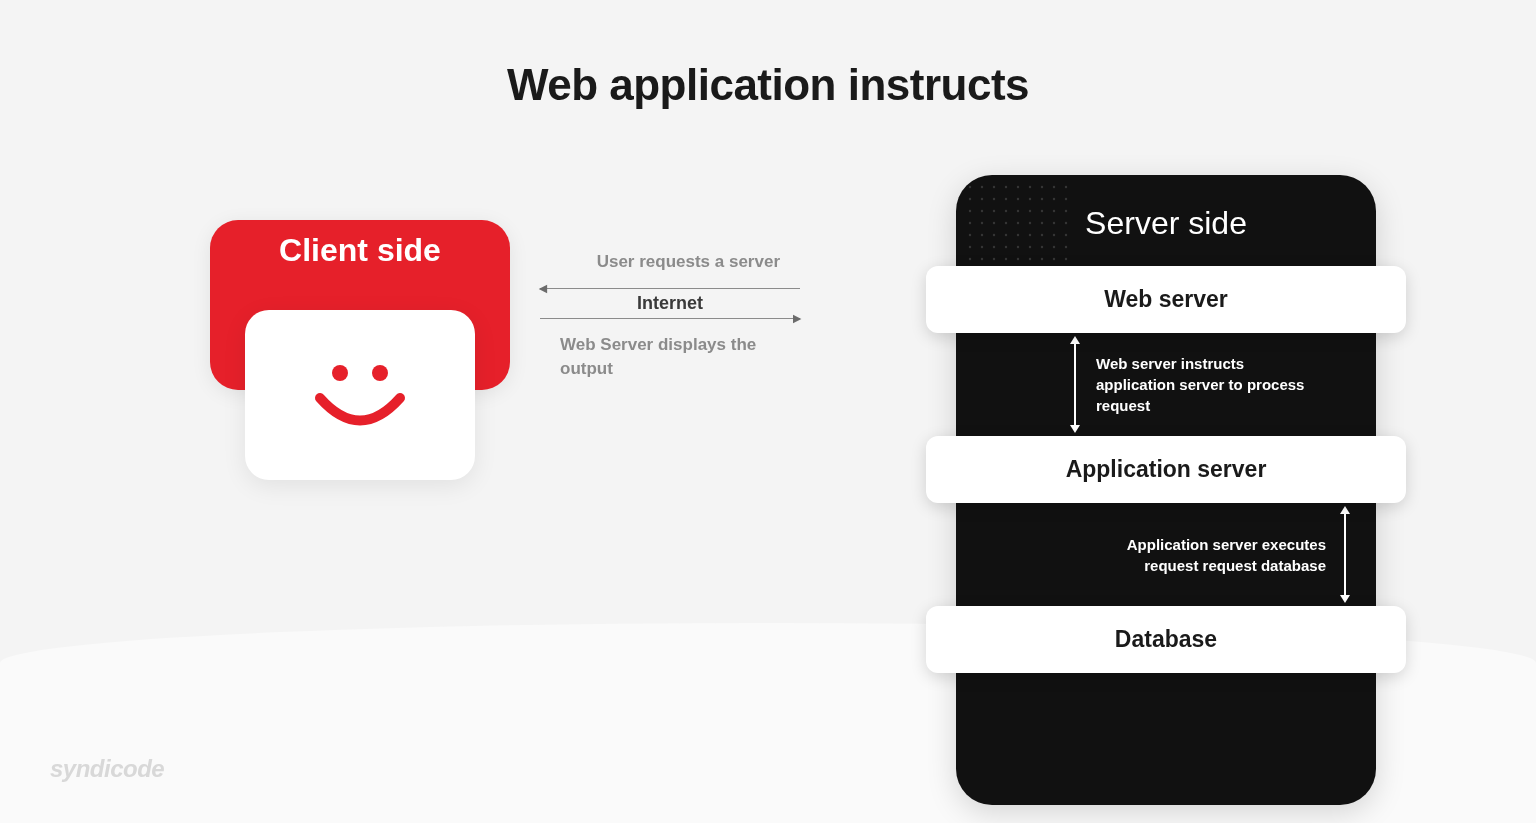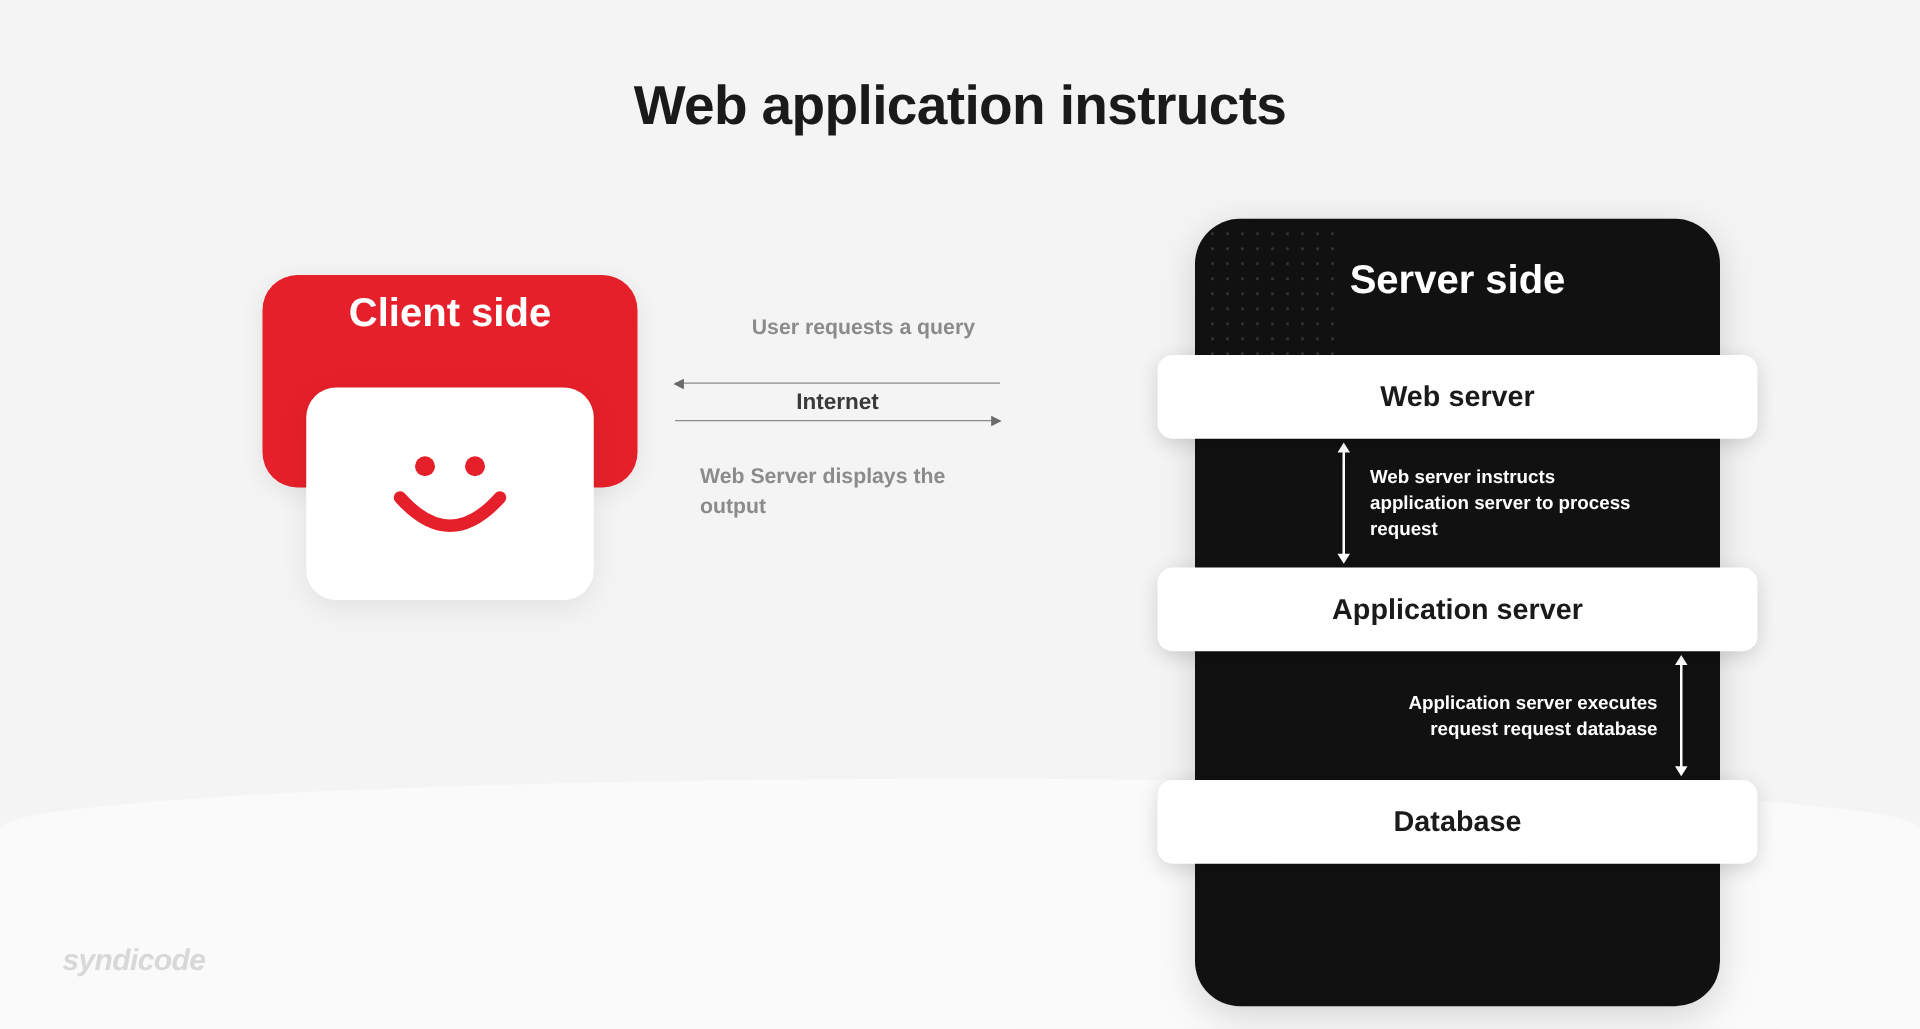--- a/index.html
+++ b/index.html
@@ -82,21 +82,21 @@
     }
     .mid-label {
       color: #8b8b8b;
       font-size: 17px;
       font-weight: 600;
       line-height: 1.4;
       text-align: right;
       padding-right: 20px;
     }
     .internet-block {
-      margin: 32px 0;
+      margin: 14px 0;
       position: relative;
     }
     .internet-text {
       color: #3a3a3a;
       font-size: 18px;
       font-weight: 700;
       display: block;
       margin: 4px 0;
     }
     .arrow-line {
@@ -131,23 +131,23 @@
       width: 420px;
       height: 630px;
       background: #111;
       border-radius: 36px;
       padding: 30px 0 20px 0;
       box-shadow: 0 8px 30px rgba(0,0,0,0.15);
     }
     .server-title {
       color: #fff;
       font-size: 32px;
-      font-weight: 700;
-      text-align: center;
-      margin-bottom: 42px;
+      font-weight: 400;
+      text-align: center;
+      margin-bottom: 24px;
     }
     .server-section {
       position: relative;
     }
     .white-bar {
       background: #fff;
       border-radius: 12px;
       margin: 0 -30px;
       width: calc(100% + 60px);
       padding: 20px 0;
@@ -245,21 +245,21 @@
       <svg viewBox="0 0 130 100">
         <circle cx="45" cy="30" r="8" fill="#e6202a"></circle>
         <circle cx="85" cy="30" r="8" fill="#e6202a"></circle>
         <path d="M 25 55 Q 65 100 105 55" stroke="#e6202a" stroke-width="10" fill="none" stroke-linecap="round"></path>
       </svg>
     </span>
   </div>
 </div>
 
 <div class="middle">
-  <div class="mid-label">User requests a query</div>
+  <div class="mid-label">User requests a server</div>
   <div class="internet-block">
     <div class="arrow-line arrow-left"></div>
     <span class="internet-text">Internet</span>
     <div class="arrow-line" style="position:relative;">
       <span style="position:absolute;right:-4px;top:50%;transform:translateY(-50%);font-size:14px;color:#6b6b6b;">►</span>
     </div>
   </div>
   <div class="mid-label-bottom">Web Server displays the output</div>
 </div>
 

